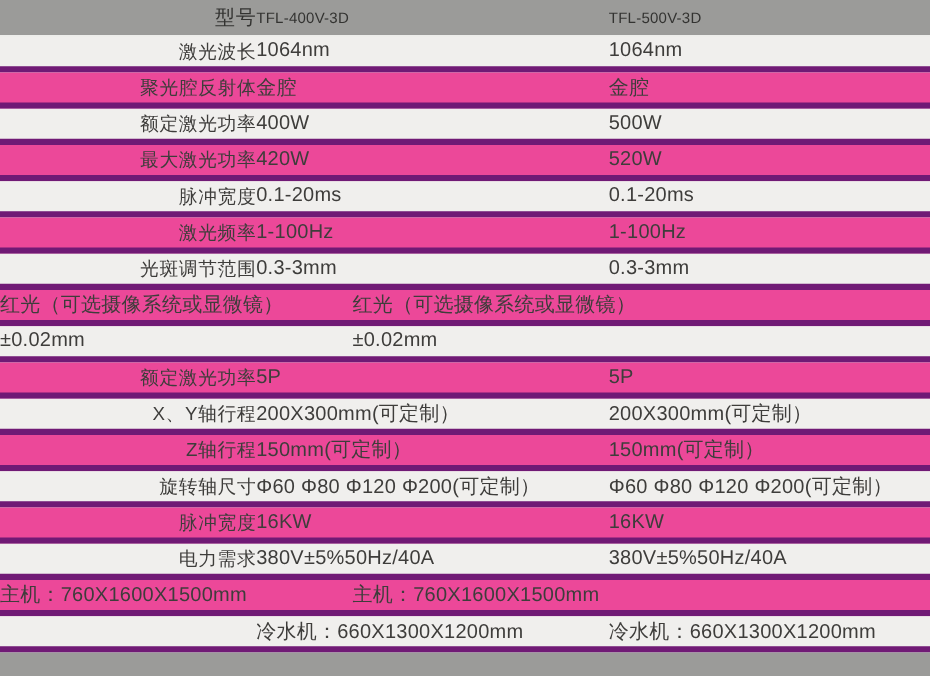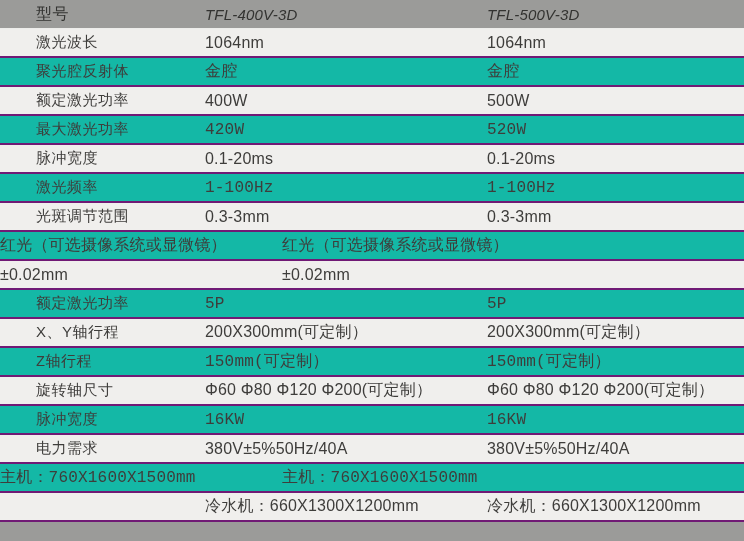--- a/index.html
+++ b/index.html
@@ -19,58 +19,58 @@
     width: 744px;
     height: 541px;
     display: flex;
     flex-direction: column;
   }
   .row {
     display: flex;
     align-items: center;
     height: 29px;
     box-sizing: border-box;
-    border-bottom: 2px solid #701a75;
+    border-bottom: 5px solid #701a75;
     flex: 0 0 auto;
   }
   .row.header {
     background: #9b9b99;
     border-bottom: 1px solid #ededeb;
     color: #333331;
   }
   .row.light { background: #f0efed; }
-  .row.gray  { background: #14b8a6; font-family: Liberation Mono, monospace; }
+  .row.gray  { background: #ec4899; }
   .cell {
     box-sizing: border-box;
     white-space: nowrap;
     overflow: hidden;
   }
   .cell-label {
     width: 205px;
     padding-left: 36px;
     font-size: 15px;
     letter-spacing: 0.5px;
+    text-align: right;
   }
   .cell-v1 {
     width: 282px;
     font-size: 16px;
     letter-spacing: 0.2px;
   }
   .cell-v2 {
     flex: 1;
     font-size: 16px;
     letter-spacing: 0.2px;
   }
   .row.header .cell-label {
     font-size: 16px;
   }
   .row.header .cell-v1,
   .row.header .cell-v2 {
-    font-size: 15px;
-    font-style: italic;
+    font-size: 12px;
   }
   .footer-band {
     height: 19px;
     flex: 0 0 auto;
     background: #9b9b99;
   }
 </style>
 </head>
 <body>
 

